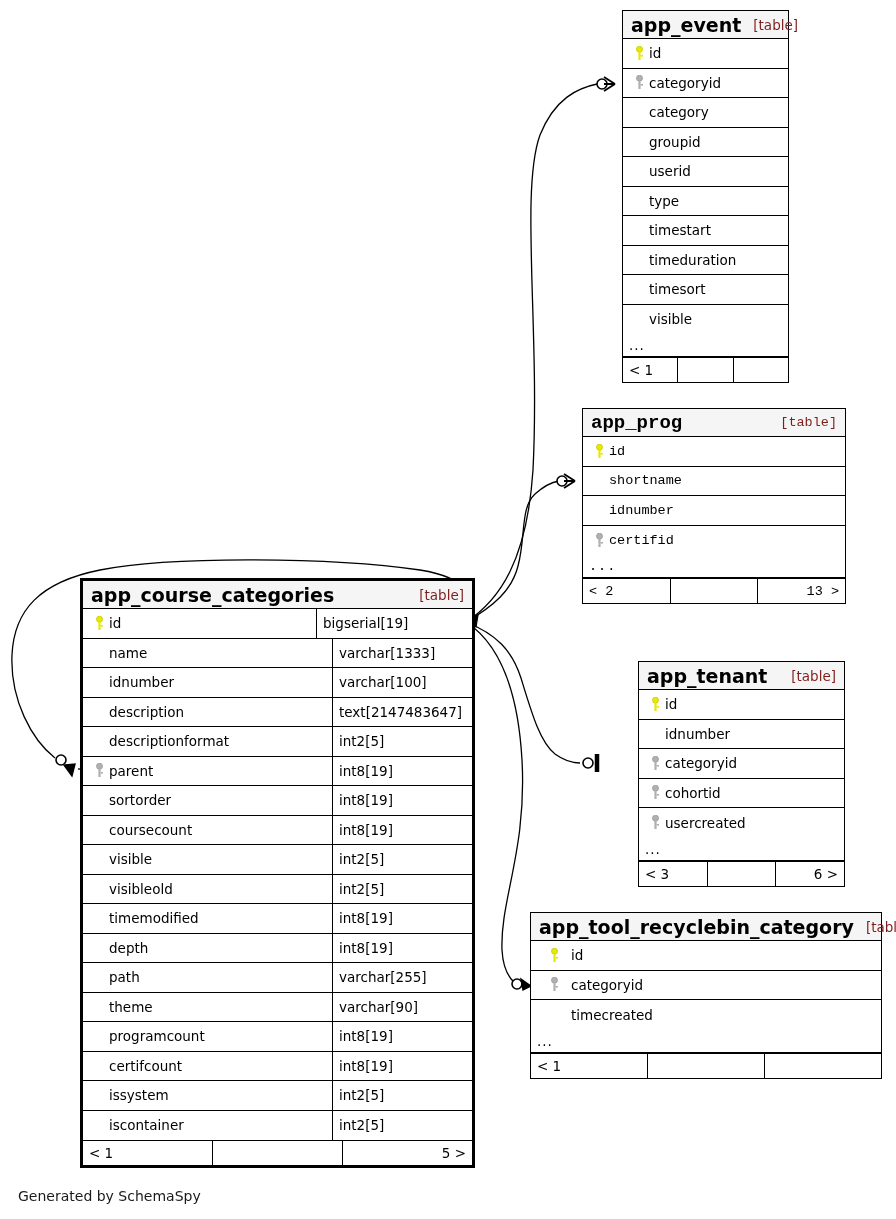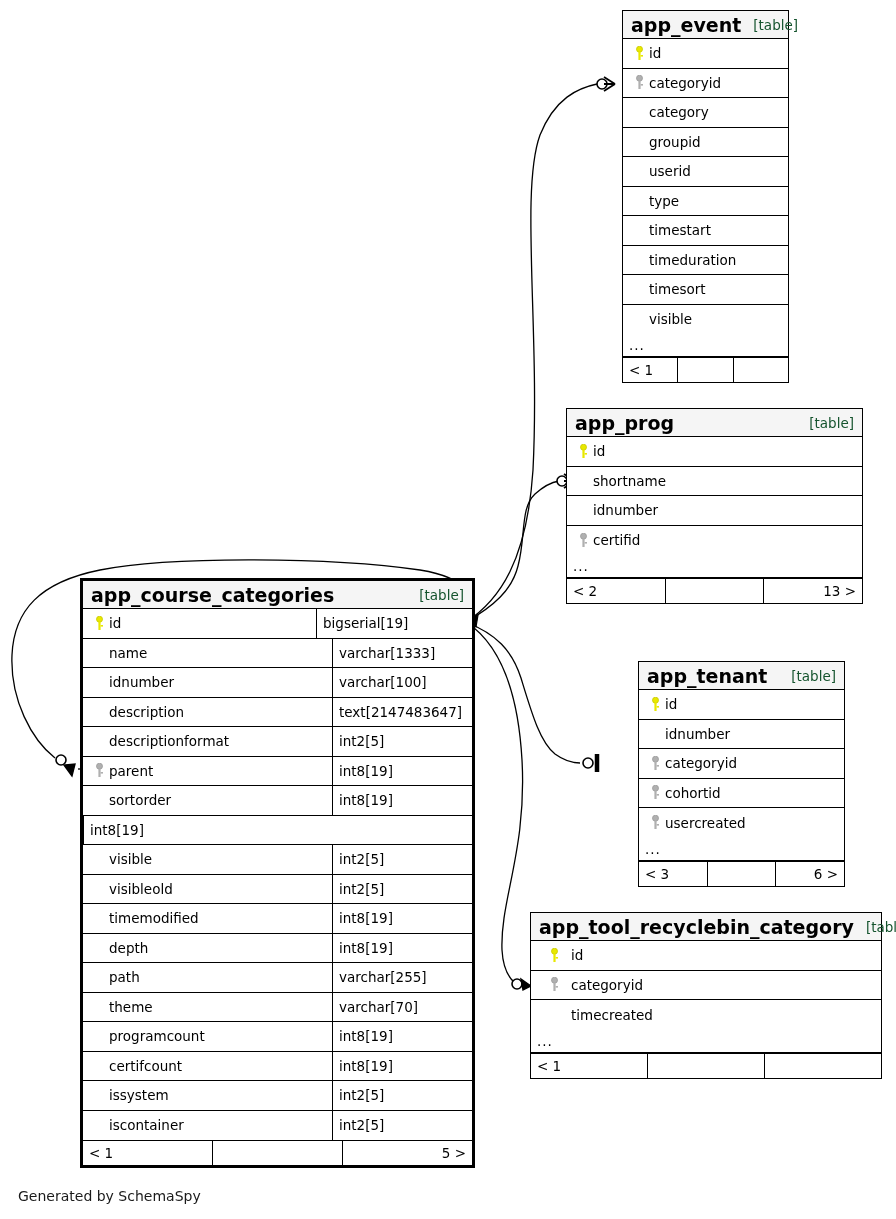--- a/index.html
+++ b/index.html
@@ -53,21 +53,21 @@
     height: 28px;
   }
   .tbl-name {
     font-weight: bold;
     font-size: 19px;
     color: #000000;
     white-space: nowrap;
   }
   .tbl-tag {
     font-size: 13.5px;
-    color: #14532d;
+    color: #7f1d1d;
     white-space: nowrap;
     padding-left: 12px;
   }
 
   .tbl-rows { display: block; }
 
   .row {
     box-sizing: border-box;
     display: flex;
     align-items: stretch;
@@ -286,21 +286,21 @@
       </div>
     </div>
     <div class="ellipsis-row">...</div>
     <div class="footer-row">
       <div class="footer-cell left">&lt; 1</div>
       <div class="footer-cell"></div>
       <div class="footer-cell right"></div>
     </div>
   </div>
 
-  <div class="table-box" id="tbl-app-prog" style="left:566px; top:408px; width:297px;">
+  <div class="table-box" id="tbl-app-prog" style="left:582px; top:408px; width:264px;font-family:Liberation Mono, monospace;">
     <div class="tbl-header">
       <span class="tbl-name">app_prog</span>
       <span class="tbl-tag">[table]</span>
     </div>
     <div class="tbl-rows">
       <div class="row">
         <div class="cell-name">
           <span class="keyslot">
             <svg class="key-icon" width="9" height="15" viewBox="0 0 9 15">
                 <circle cx="4.5" cy="3.2" r="3" fill="#e8e800" stroke="#c9c900" stroke-width="0.8"></circle>
@@ -527,20 +527,24 @@
 
       <div class="row">
         <div class="cell-name">
           <span class="keyslot"></span>
           <span class="col-label">sortorder</span>
         </div>
         <div class="cell-type" style="width:140px;">int8[19]</div>
       </div>
 
       <div class="row">
+        <div class="cell-name">
+          <span class="keyslot"></span>
+          <span class="col-label">coursecount</span>
+        </div>
         <div class="cell-type" style="width:140px;">int8[19]</div>
       </div>
 
       <div class="row">
         <div class="cell-name">
           <span class="keyslot"></span>
           <span class="col-label">visible</span>
         </div>
         <div class="cell-type" style="width:140px;">int2[5]</div>
       </div>
@@ -575,21 +579,21 @@
           <span class="col-label">path</span>
         </div>
         <div class="cell-type" style="width:140px;">varchar[255]</div>
       </div>
 
       <div class="row">
         <div class="cell-name">
           <span class="keyslot"></span>
           <span class="col-label">theme</span>
         </div>
-        <div class="cell-type" style="width:140px;">varchar[70]</div>
+        <div class="cell-type" style="width:140px;">varchar[90]</div>
       </div>
 
       <div class="row">
         <div class="cell-name">
           <span class="keyslot"></span>
           <span class="col-label">programcount</span>
         </div>
         <div class="cell-type" style="width:140px;">int8[19]</div>
       </div>
 

